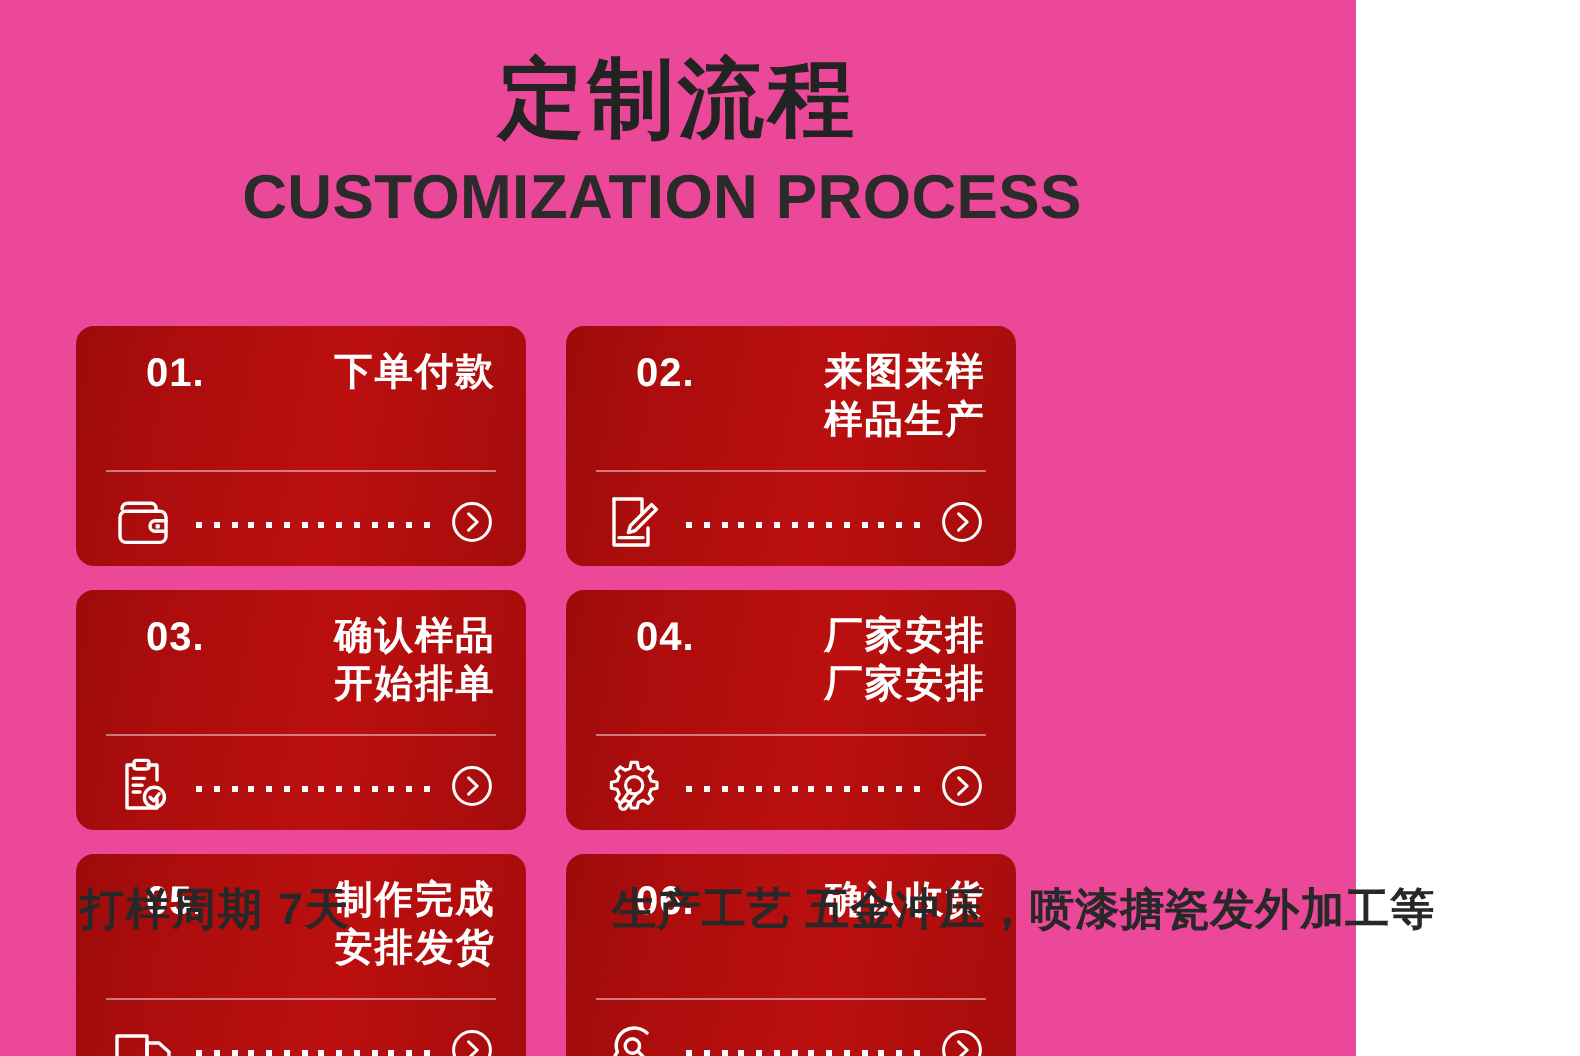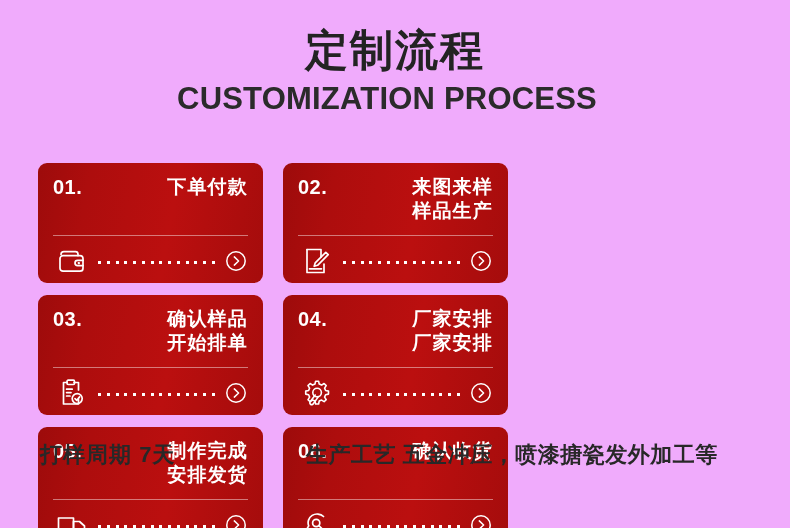--- a/index.html
+++ b/index.html
@@ -9,24 +9,24 @@
   }
   body {
     width: 790px;
     height: 528px;
     overflow: hidden;
     font-family: "Liberation Sans", "DejaVu Sans", sans-serif;
     position: relative;
   }
 
   .page {
-    width: 790px;
+    width: 678px;
     height: 528px;
     position: relative;
-    background: #f0abfc;
+    background: #ec4899;
     box-sizing: border-box;
   }
 
   
   .header {
     text-align: center;
     padding-top: 26px;
   }
   .title-cn {
     font-size: 43px;
@@ -65,20 +65,21 @@
     border-radius: 9px;
     background: linear-gradient(100deg, #9d0b0b 0%, #ad0d0d 22%, #bb0f0f 58%, #a50c0c 100%);
     box-sizing: border-box;
     padding: 13px 15px 0 15px;
     overflow: hidden;
   }
 
   .card-top {
     position: relative;
     height: 59px;
+    margin-left: 20px;
   }
   .card-num {
     position: absolute;
     left: 0;
     top: 1px;
     color: #ffffff;
     font-size: 20px;
     font-weight: bold;
     letter-spacing: 0.5px;
     line-height: 1;

